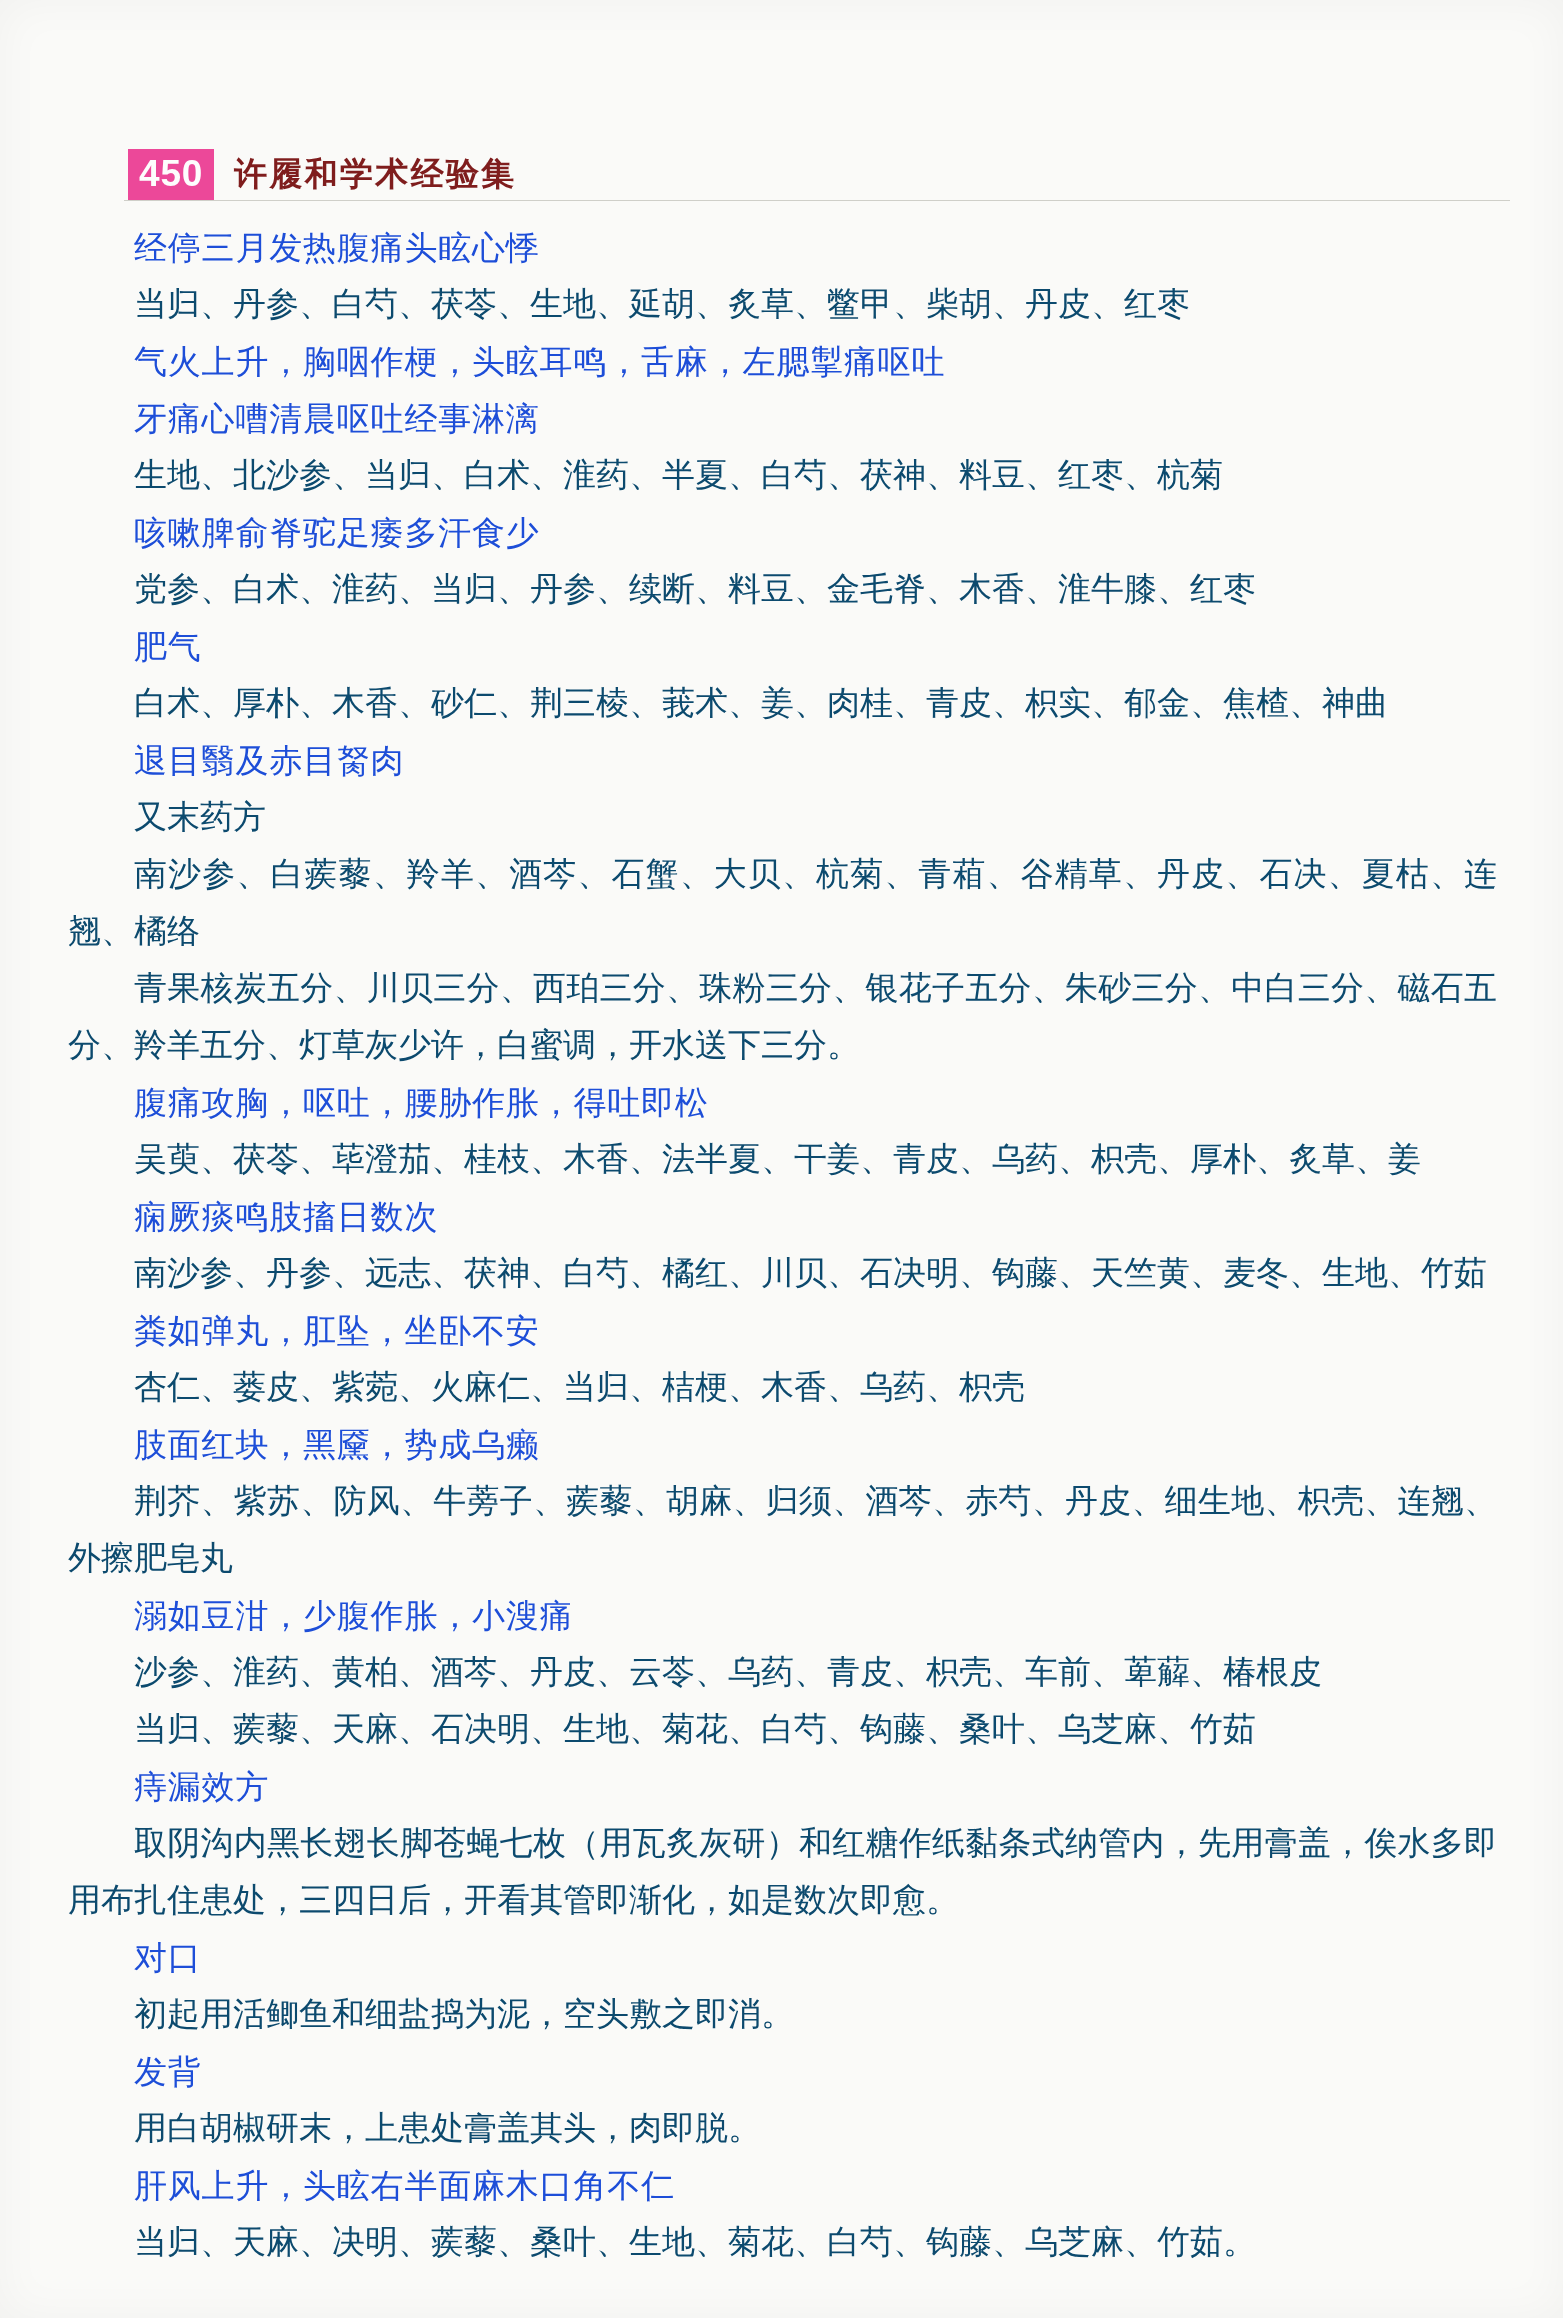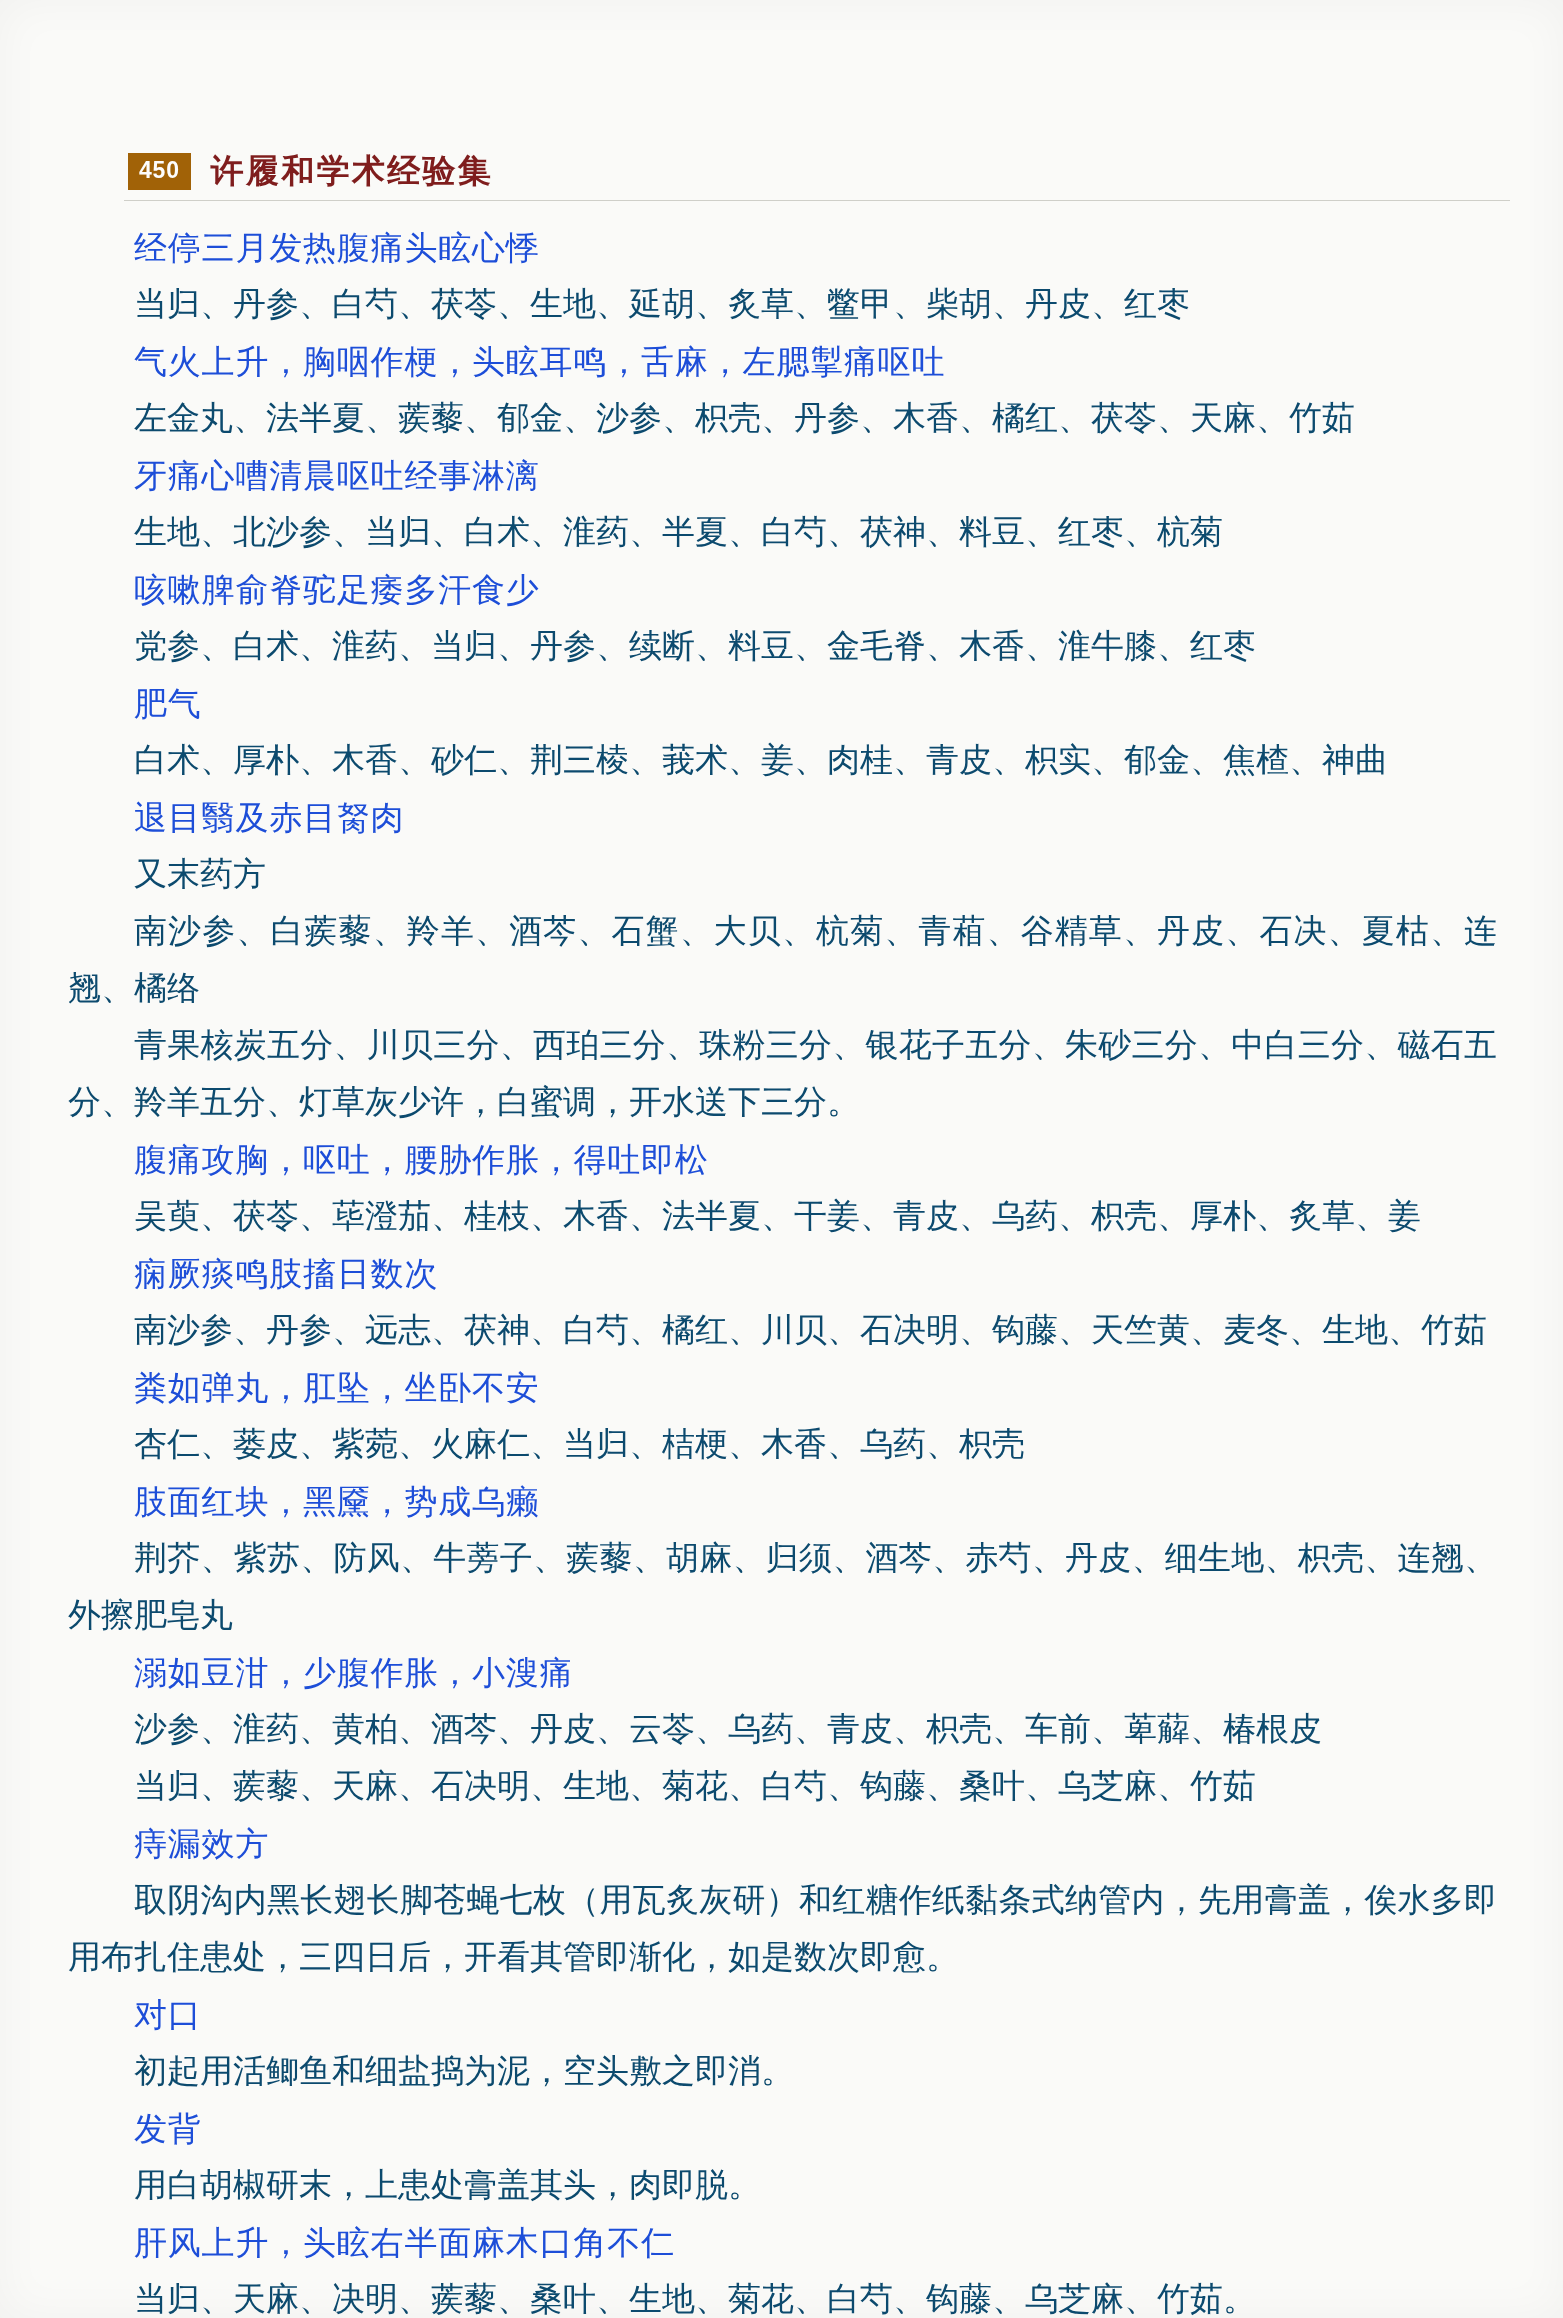--- a/index.html
+++ b/index.html
@@ -22,24 +22,24 @@
     position: absolute;
     top: 149px;
     left: 128px;
     right: 68px;
     display: flex;
     align-items: center;
     gap: 20px;
     font-family: "Liberation Sans", "DejaVu Sans", sans-serif;
   }
   .page-num-badge {
-    background: #a16207;
+    background: #ec4899;
     color: #fdfdfd;
     font-weight: bold;
-    font-size: 23px;
+    font-size: 37px;
     line-height: 1;
     padding: 6.2px 11px 7.8px 11px;
     letter-spacing: 0.8px;
   }
   .book-title {
     font-weight: bold;
     font-size: 33px;
     letter-spacing: 2.3px;
     color: #7f1d1d;
   }
@@ -86,21 +86,20 @@
   <div class="header">
     <span class="page-num-badge">450</span>
     <span class="book-title">许履和学术经验集</span>
   </div>
   <div class="header-rule"></div>
 
   <div class="content">
       <p class="heading">经停三月发热腹痛头眩心悸</p>
       <p class="text">当归、丹参、白芍、茯苓、生地、延胡、炙草、鳖甲、柴胡、丹皮、红枣</p>
       <p class="heading">气火上升，胸咽作梗，头眩耳鸣，舌麻，左腮掣痛呕吐</p>
-      <p class="text">左金丸、法半夏、蒺藜、郁金、沙参、枳壳、丹参、木香、橘红、茯苓、天麻、竹茹</p>
       <p class="heading">牙痛心嘈清晨呕吐经事淋漓</p>
       <p class="text">生地、北沙参、当归、白术、淮药、半夏、白芍、茯神、料豆、红枣、杭菊</p>
       <p class="heading">咳嗽脾俞脊驼足痿多汗食少</p>
       <p class="text">党参、白术、淮药、当归、丹参、续断、料豆、金毛脊、木香、淮牛膝、红枣</p>
       <p class="heading">肥气</p>
       <p class="text">白术、厚朴、木香、砂仁、荆三棱、莪术、姜、肉桂、青皮、枳实、郁金、焦楂、神曲</p>
       <p class="heading">退目翳及赤目胬肉</p>
       <p class="text">又末药方</p>
       <p class="text">南沙参、白蒺藜、羚羊、酒芩、石蟹、大贝、杭菊、青葙、谷精草、丹皮、石决、夏枯、连翘、橘络</p>
       <p class="text">青果核炭五分、川贝三分、西珀三分、珠粉三分、银花子五分、朱砂三分、中白三分、磁石五分、羚羊五分、灯草灰少许，白蜜调，开水送下三分。</p>

